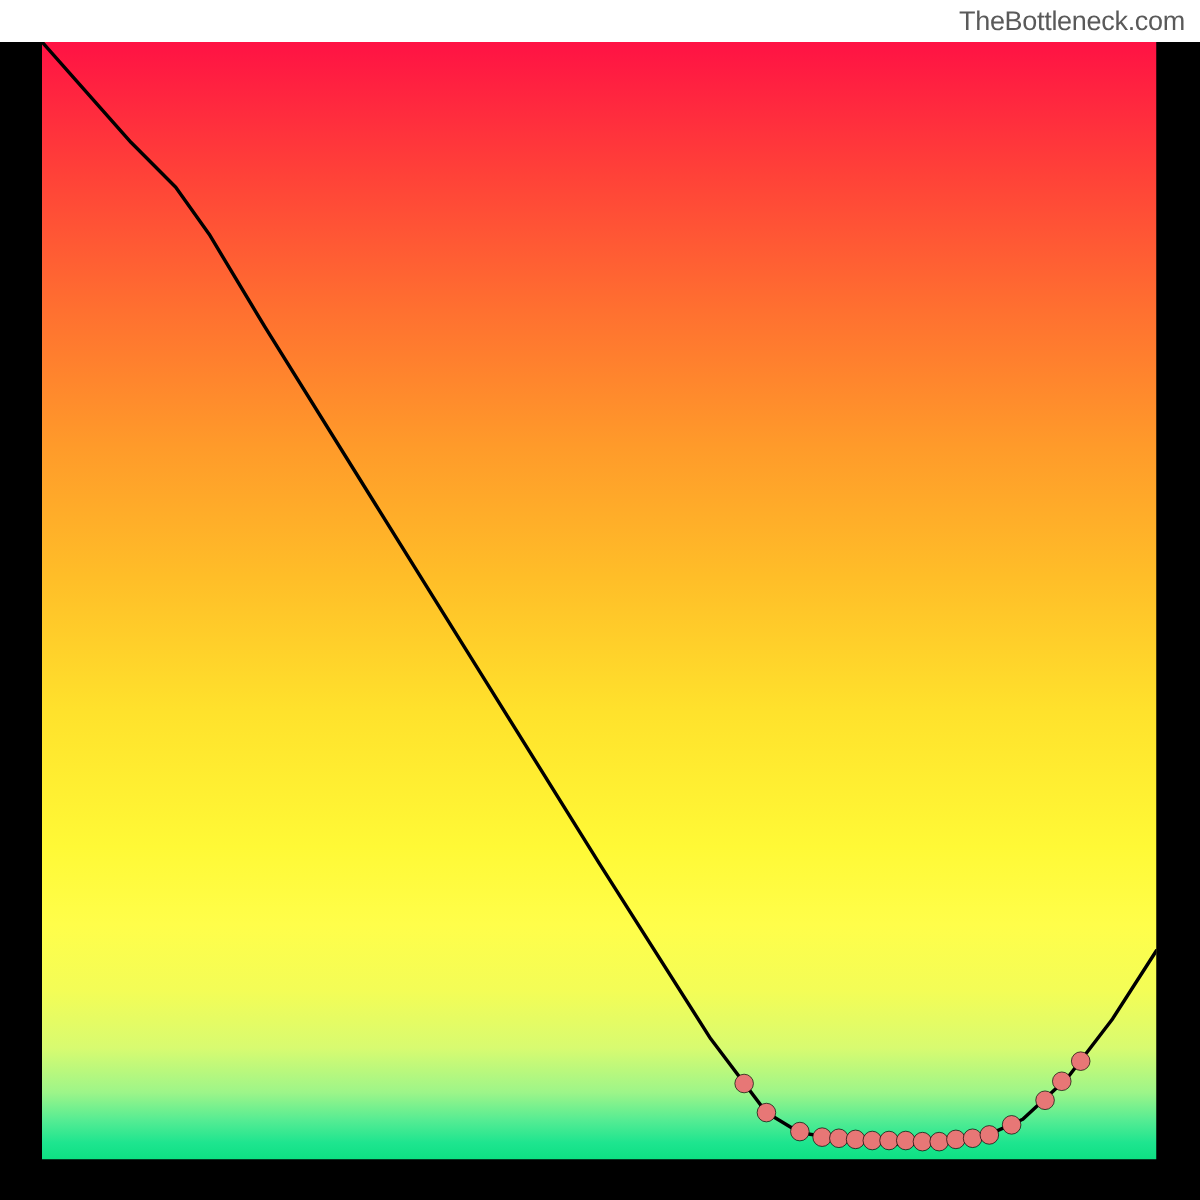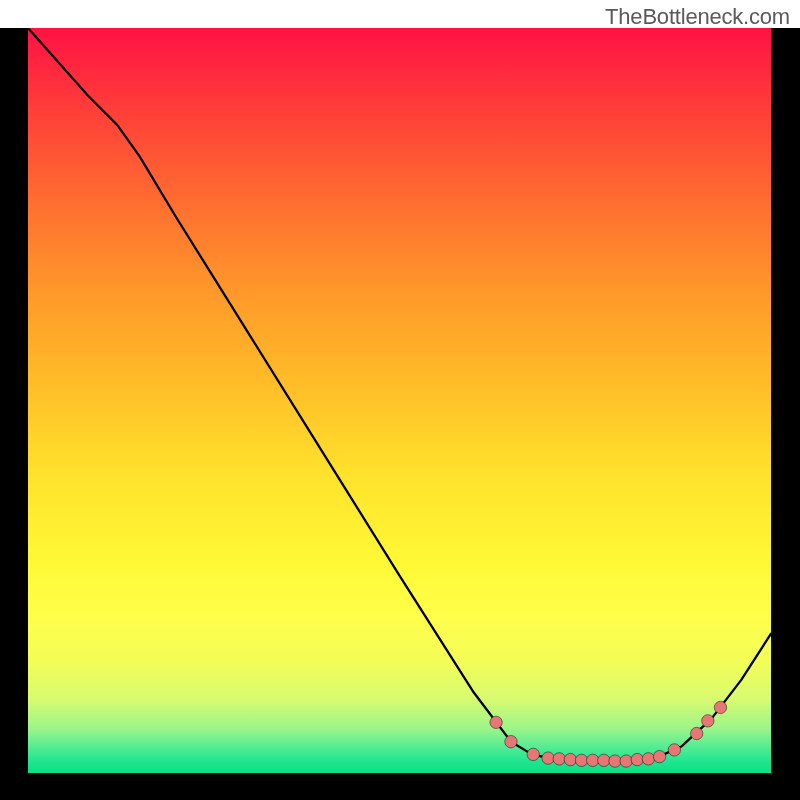--- a/index.html
+++ b/index.html
@@ -10,21 +10,21 @@
   }
   .container {
     position: relative;
     width: 800px;
     height: 800px;
   }
   .watermark {
     position: absolute;
     top: 4px;
     right: 10px;
-    font-size: 22px;
+    font-size: 18px;
     font-weight: 500;
     color: #5a5a5a;
     letter-spacing: -0.2px;
   }
   .outer-frame {
     position: absolute;
     left: 0;
     top: 28px;
     width: 800px;
     height: 772px;

